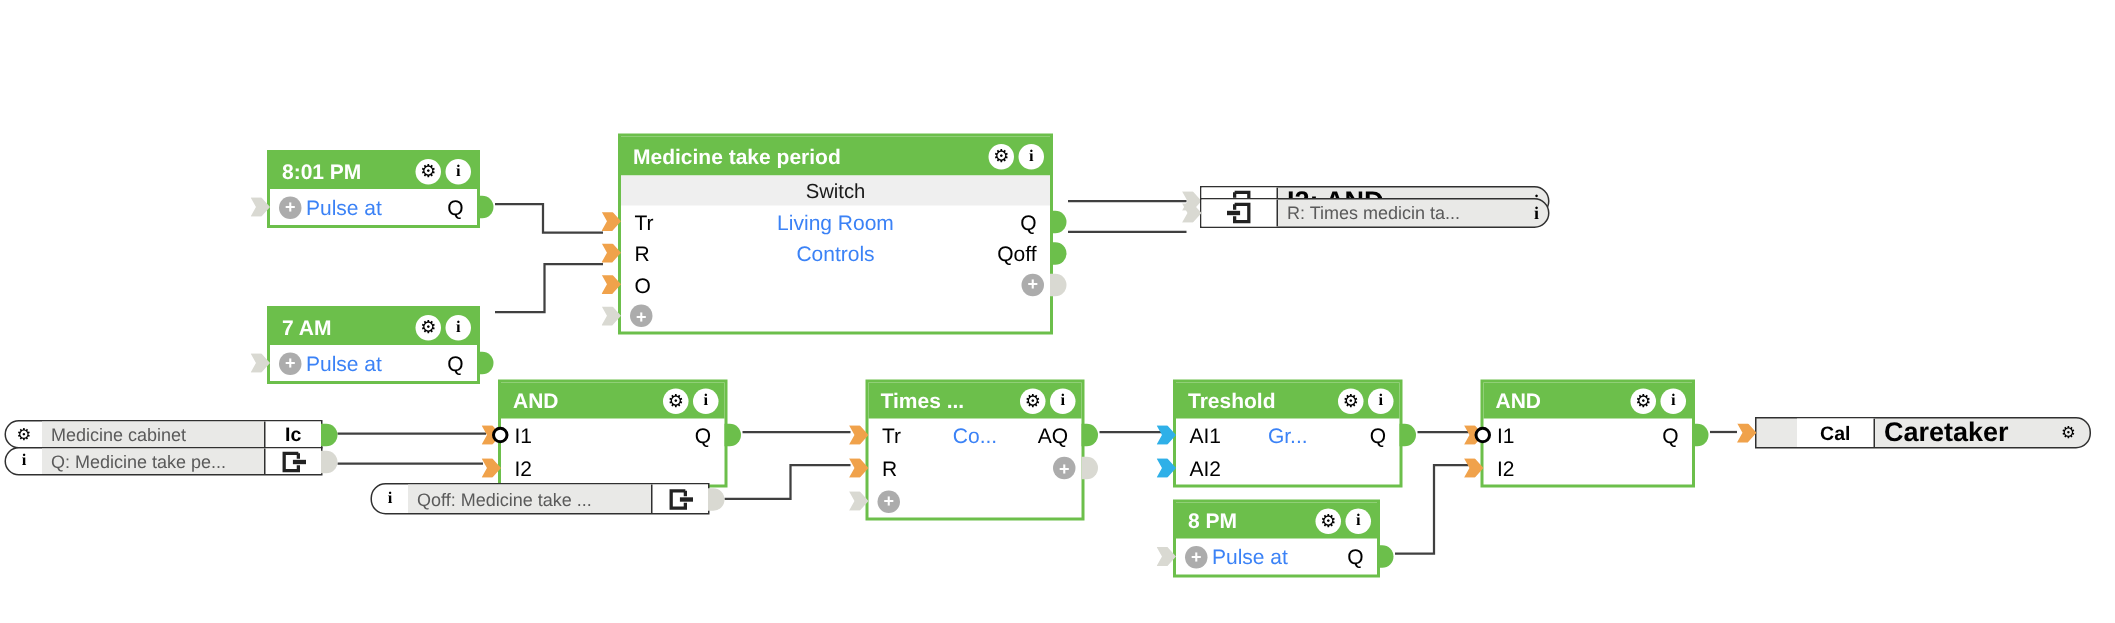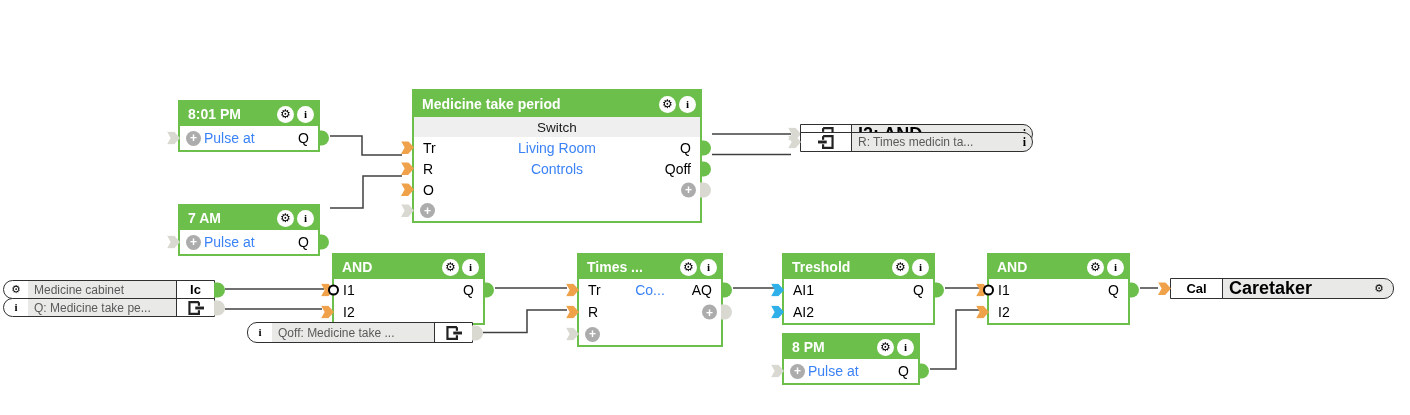--- a/index.html
+++ b/index.html
@@ -250,20 +250,21 @@
 
   <div class="fb" style="left:782px;top:253px;width:153px;">
     <div class="fb-h">
       <span class="fb-t">Treshold</span>
       <span class="hic gear">⚙</span>
       <span class="hic info">i</span>
     </div>
     <div class="row" style="height:22px;">
       <span class="cin blue"></span>
       <span class="pl">AI1</span>
+      <span class="cl">Gr...</span>
       <span class="pr">Q</span>
       <span class="cout green"></span>
     </div>
     <div class="row" style="height:22px;">
       <span class="cin blue"></span>
       <span class="pl">AI2</span>
     </div>
   </div>
 
   <div class="fb" style="left:782px;top:333px;width:138px;">
@@ -293,20 +294,20 @@
       <span class="pl">I1</span>
       <span class="pr">Q</span>
       <span class="cout green"></span>
     </div>
     <div class="row" style="height:22px;">
       <span class="cin orange"></span>
       <span class="pl">I2</span>
     </div>
   </div>
 
-  <div class="refblk right-cap" style="left:1170px;top:278px;width:224px;height:21px;">
+  <div class="refblk right-cap" style="left:1170px;top:278px;width:224px;height:21px;padding-left:27px;">
     <span class="cin orange"></span>
     <span class="port-box lead">Cal</span>
     <span class="ref-label bold">Caretaker</span>
     <span class="cap-icon" style="margin-right:2px;">⚙</span>
   </div>
 
 </div>
 
 </body></html>

